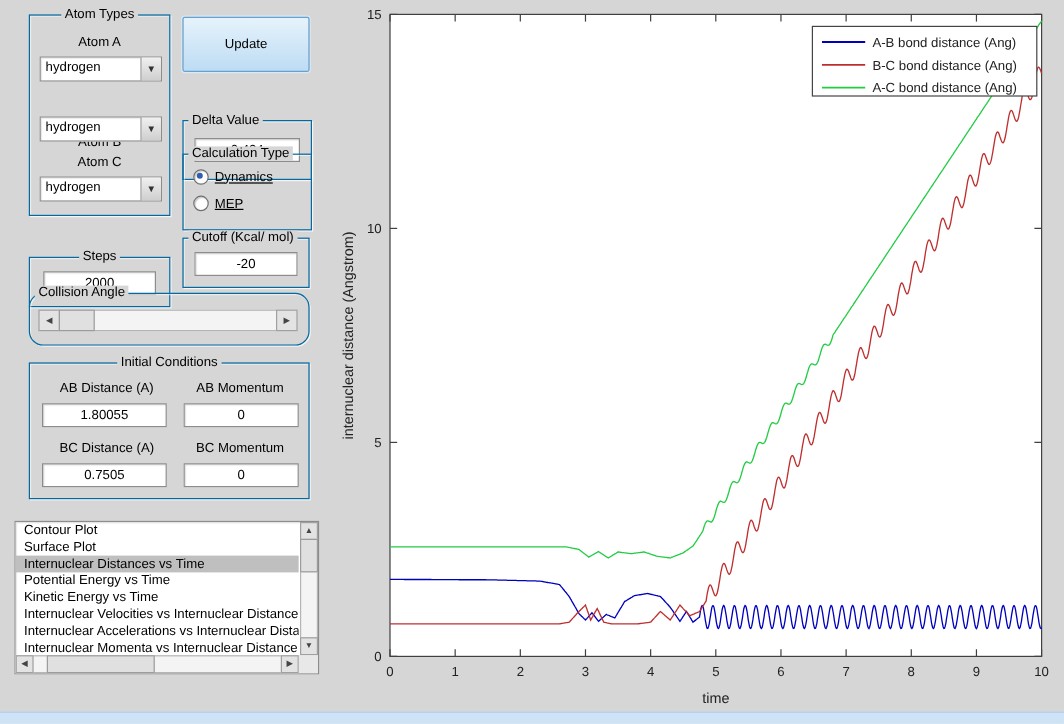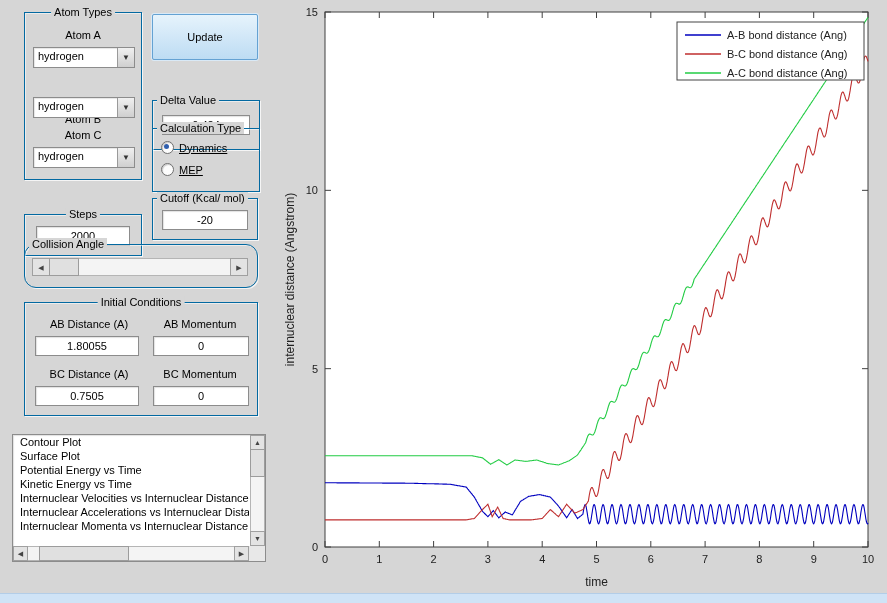--- a/index.html
+++ b/index.html
@@ -144,20 +144,21 @@
   <span class="lbl" style="left:14px;top:65px;width:100px;text-align:center;">BC Distance (A)</span>
   <span class="lbl" style="left:128px;top:65px;width:94px;text-align:center;">BC Momentum</span>
   <div class="edit" style="left:10px;top:83px;width:102px;">0.7505</div>
   <div class="edit" style="left:128px;top:83px;width:94px;">0</div>
 </div>
 
 <div class="listbox">
   <div class="list-items">
       <div class="list-item">Contour Plot</div>
       <div class="list-item">Surface Plot</div>
+      <div class="list-item selected">Internuclear Distances vs Time</div>
       <div class="list-item">Potential Energy vs Time</div>
       <div class="list-item">Kinetic Energy vs Time</div>
       <div class="list-item">Internuclear Velocities vs Internuclear Distance</div>
       <div class="list-item">Internuclear Accelerations vs Internuclear Distance</div>
       <div class="list-item">Internuclear Momenta vs Internuclear Distance</div>
     </div>
 
   <div style="position:absolute;right:0;top:0;width:15px;bottom:15px;">
     <div class="sb-track" style="left:0;top:0;width:13px;height:109px;"></div>
     <div class="sb-btn" style="left:0;top:0;width:13px;height:13px;">▲</div>

